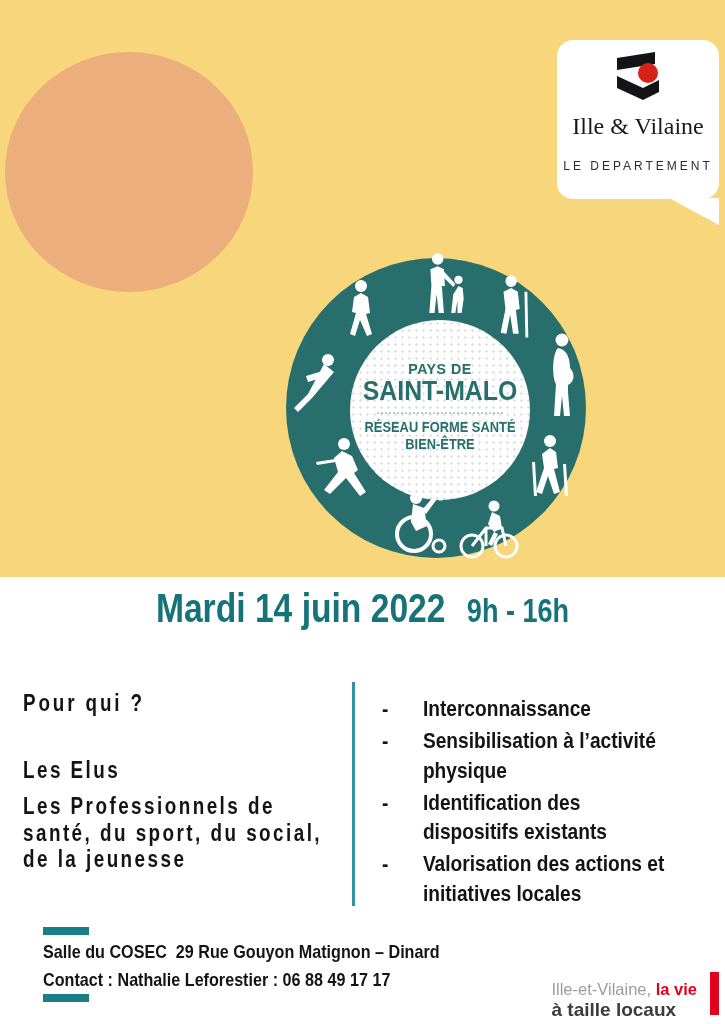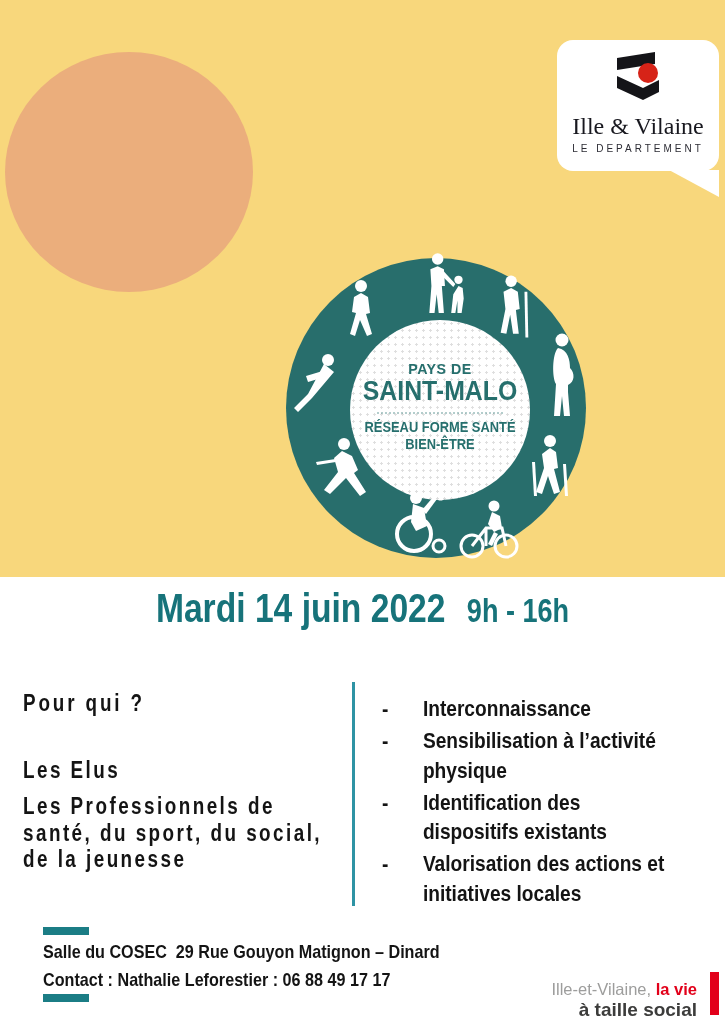--- a/index.html
+++ b/index.html
@@ -14,27 +14,27 @@
   .orange-ellipse{position:absolute;left:5px;top:52px;width:248px;height:240px;border-radius:50%;background:#EBAE7C;}
   .header-text{position:absolute;left:52px;top:82px;z-index:3;}
   .forum-line{font-size:38px;font-weight:400;line-height:1.05;color:#141414;
     transform:scaleX(.88);transform-origin:left top;white-space:nowrap;}
   .title-line{display:inline-block;margin-top:4px;font-size:38px;font-weight:700;color:#101010;
     border-bottom:3px solid #101010;padding-bottom:3px;
     transform:scaleX(.88);transform-origin:left top;white-space:nowrap;}
   .subtitle{margin-top:32px;font-size:27px;font-weight:700;line-height:1.2;color:#151515;
     transform:scaleX(.80);transform-origin:left top;white-space:nowrap;}
   
-  .dept-box{position:absolute;left:557px;top:40px;width:162px;height:131px;background:#fff;
+  .dept-box{position:absolute;left:557px;top:40px;width:162px;height:159px;background:#fff;
     border-radius:16px;z-index:4;display:flex;flex-direction:column;align-items:center;justify-content:flex-start;}
   .dept-tail{position:absolute;right:0;bottom:-26px;width:50px;height:27px;background:#fff;
     clip-path:polygon(0 0,100% 0,100% 100%);}
   .dept-glyph{margin-top:10px;width:58px;height:62px;}
   .dept-name{font-family:"Liberation Serif","DejaVu Serif",serif;font-size:24px;color:#18181f;line-height:1;margin-top:2px;}
-  .dept-tagline{font-size:10px;letter-spacing:3px;color:#2b2b33;margin-top:5px;}
+  .dept-tagline{font-size:12px;letter-spacing:3px;color:#2b2b33;margin-top:21px;}
   
   .ring{position:absolute;left:286px;top:258px;width:300px;height:300px;border-radius:50%;
     background:#286E6C;z-index:2;}
   .inner-circle{position:absolute;left:64px;top:62px;width:180px;height:180px;border-radius:50%;
     background:radial-gradient(circle,rgba(170,170,170,.38) 1.1px,rgba(0,0,0,0) 1.3px) 0 0/7px 7px,#ffffff;
     text-align:center;color:#266F6D;}
   .badge-l1{margin-top:40px;font-size:15px;font-weight:700;letter-spacing:.5px;transform:scaleX(.95);}
   .badge-l2{font-size:27px;font-weight:700;letter-spacing:0;line-height:1.1;transform:scaleX(.92);}
   .badge-rule{width:126px;margin:5px auto 5px;border-top:2px dotted rgba(38,111,109,.35);}
   .badge-l3,.badge-l4{font-size:14px;font-weight:700;line-height:1.25;transform:scaleX(.92);}
@@ -55,21 +55,21 @@
     transform:scaleX(.87);transform-origin:left top;}
   .topics li{display:flex;align-items:flex-start;margin:0 0 3px 0;}
   .topic-dash{width:47px;flex:0 0 47px;font-size:22px;font-weight:700;color:#141414;line-height:1.33;}
   .topic-text{width:293px;font-size:22px;font-weight:700;color:#141414;line-height:1.33;}
   
   .teal-bar{position:absolute;width:46px;height:8px;background:#1B7D85;}
   .bar-top{left:43px;top:927px;}
   .bar-bottom{left:43px;top:994px;}
   .footer-text{position:absolute;left:43px;top:938px;width:560px;transform:scaleX(.85);transform-origin:left top;}
   .footer-line{font-size:19px;font-weight:700;color:#141414;line-height:28px;white-space:pre-wrap;}
-  .brand{position:absolute;right:28px;top:980px;text-align:right;line-height:1.12;}
+  .brand{position:absolute;right:28px;top:980px;text-align:left;line-height:1.12;}
   .brand-prefix{font-size:16.5px;font-weight:400;color:#9D9D9C;}
   .brand-highlight{font-size:16.5px;font-weight:700;color:#E2001A;}
   .brand-line2{font-size:19px;font-weight:700;color:#3C3C3B;}
   .red-bar{position:absolute;right:6px;top:972px;width:9px;height:43px;background:#E2001A;}
 </style>
 </head>
 <body>
 
 <div class="poster">
 
@@ -204,17 +204,17 @@
 
   <div class="teal-bar bar-top"></div>
   <div class="footer-text">
     <div class="footer-line">Salle du COSEC  29 Rue Gouyon Matignon – Dinard</div>
     <div class="footer-line">Contact : Nathalie Leforestier : 06 88 49 17 17</div>
   </div>
   <div class="teal-bar bar-bottom"></div>
 
   <div class="brand">
     <div><span class="brand-prefix">Ille-et-Vilaine, </span><span class="brand-highlight">la vie</span></div>
-    <div class="brand-line2">à taille social</div>
+    <div class="brand-line2">à taille locaux</div>
   </div>
   <div class="red-bar"></div>
 
 </div>
 
 </body></html>

